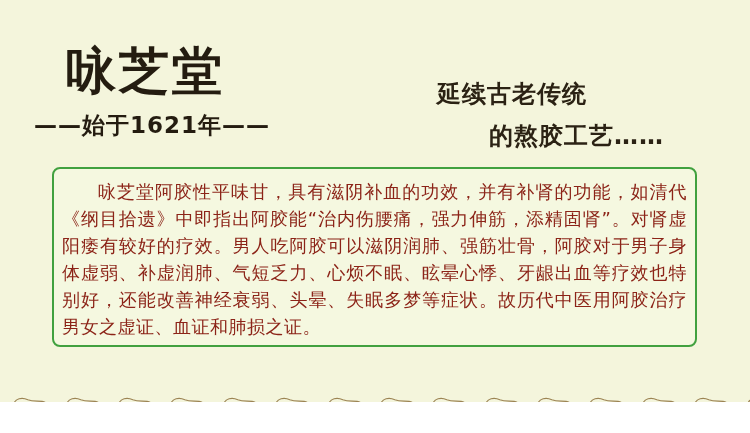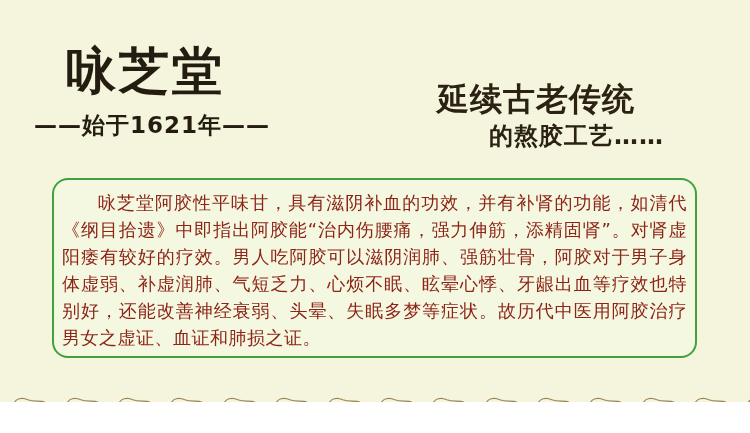--- a/index.html
+++ b/index.html
@@ -36,47 +36,47 @@
     font-weight: bold;
     letter-spacing: 1px;
     color: #241c10;
     white-space: nowrap;
   }
   
   .slogan-line1 {
     position: absolute;
     left: 437px;
     top: 78px;
-    font-size: 32px;
+    font-size: 24px;
     font-weight: bold;
     letter-spacing: 1px;
     color: #2b2214;
     white-space: nowrap;
   }
   .slogan-line2 {
     position: absolute;
     left: 489px;
     top: 120px;
     font-size: 24px;
     font-weight: bold;
     letter-spacing: 1px;
     color: #2b2214;
     white-space: nowrap;
     text-align: center;
   }
   
   .intro-box {
     position: absolute;
     left: 52px;
-    top: 178px;
+    top: 167px;
     width: 645px;
     height: 180px;
     box-sizing: border-box;
     border: 2px solid #0f766e;
-    border-radius: 16px;
+    border-radius: 8px;
     background: #f5f8e0;
     padding: 9px 8px 0 8px;
     overflow: hidden;
   }
   .intro-box p {
     margin: 0;
     font-size: 18px;
     line-height: 27px;
     font-weight: 500;
     color: #8c2418;

